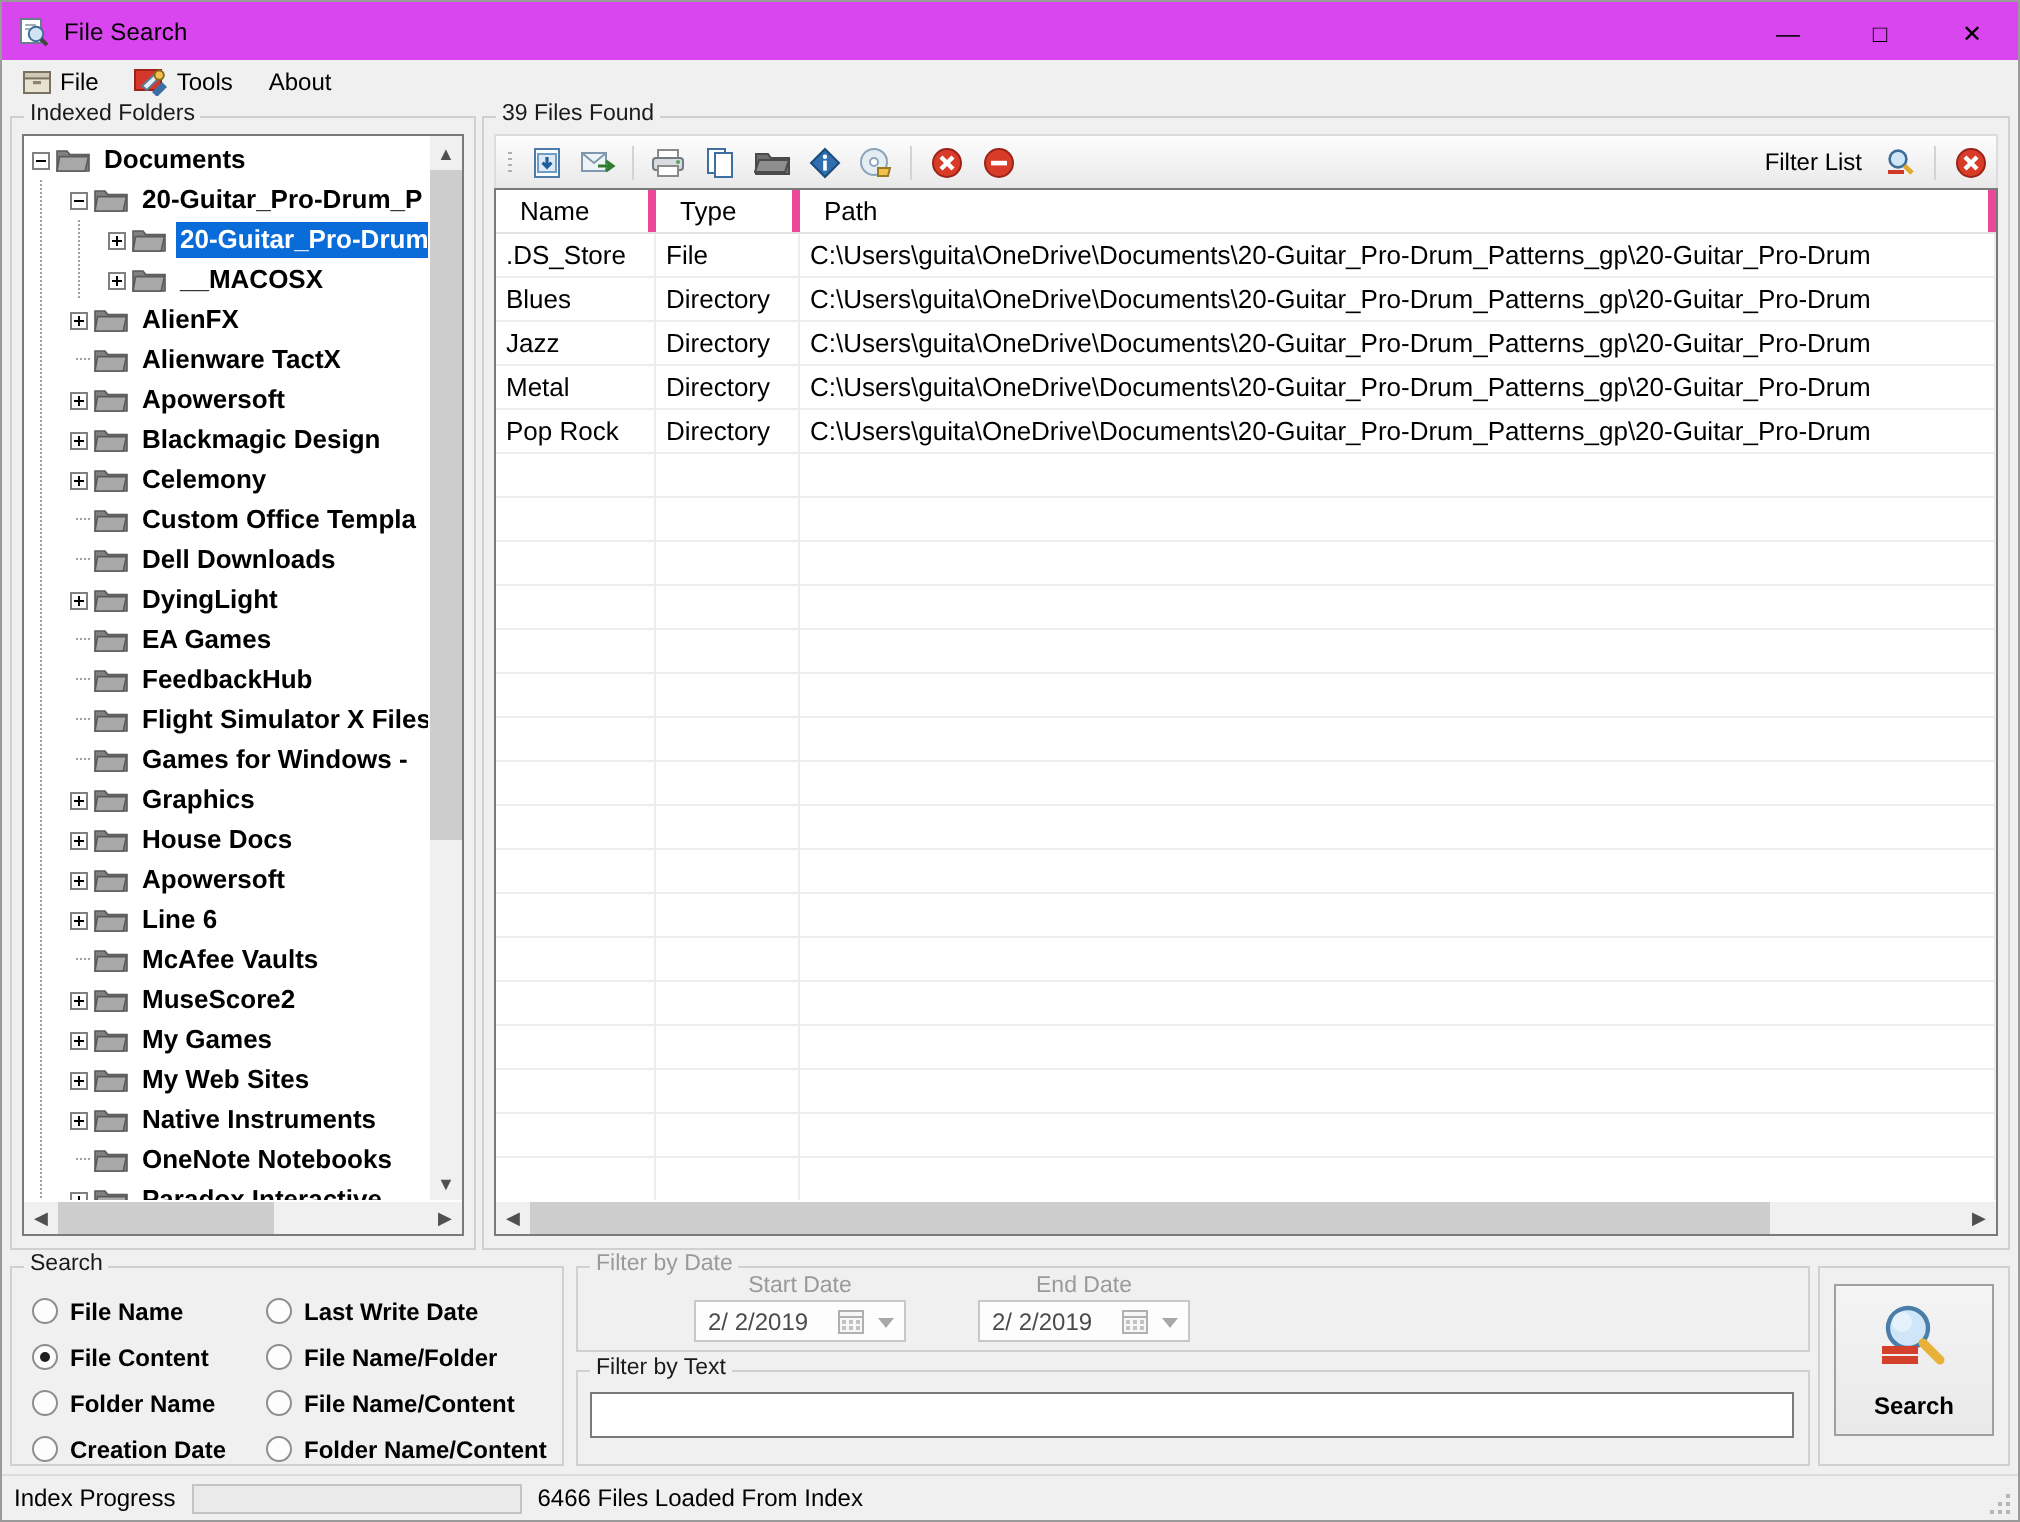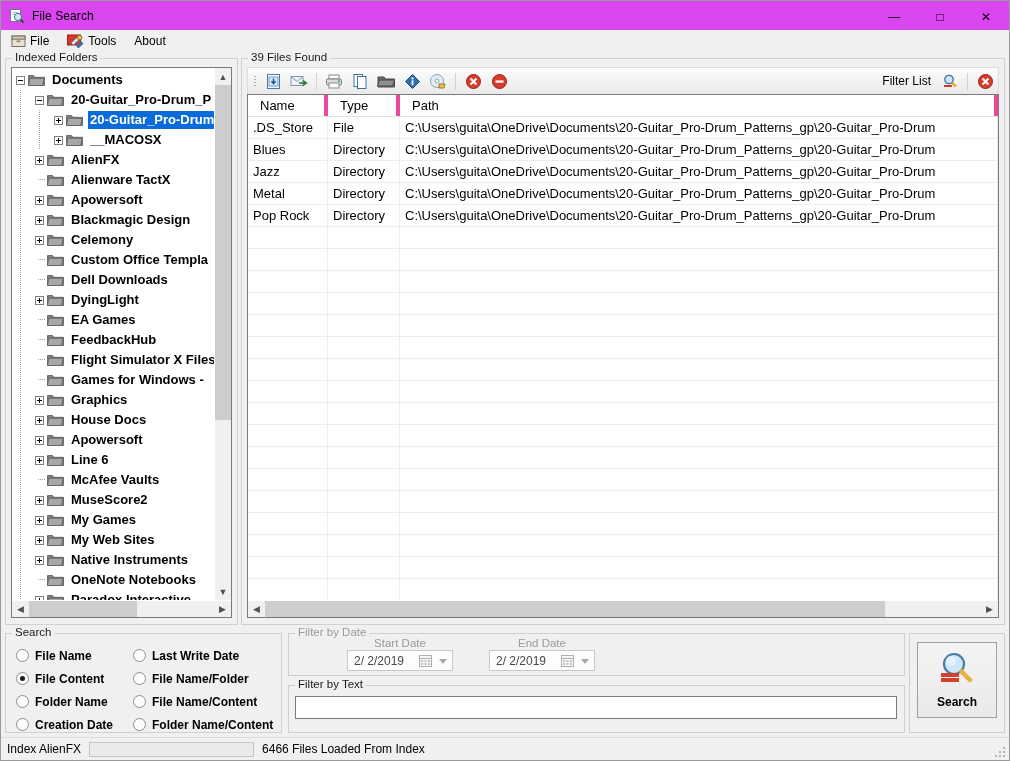--- a/index.html
+++ b/index.html
@@ -1146,21 +1146,21 @@
             <rect x="3" y="22" width="18" height="4" fill="#d4402c"></rect>
             <rect x="3" y="27" width="18" height="4" fill="#d4402c"></rect>
           </svg>
         </span>
         <span class="slabel">Search</span>
       </div>
     </div>
   </div>
 
   <div class="statusbar">
-    <span>Index AlienFX</span>
+    <span>Index Progress</span>
     <div class="progress"></div>
     <span>6466 Files Loaded From Index</span>
     <span class="gripper">
       <svg width="14" height="14" viewBox="0 0 14 14">
         <g fill="#b5b5b5">
           <rect x="10" y="2" width="2" height="2"></rect>
           <rect x="10" y="6" width="2" height="2"></rect>
             <rect x="6" y="6" width="2" height="2"></rect>
           <rect x="10" y="10" width="2" height="2"></rect>
             <rect x="6" y="10" width="2" height="2"></rect>

